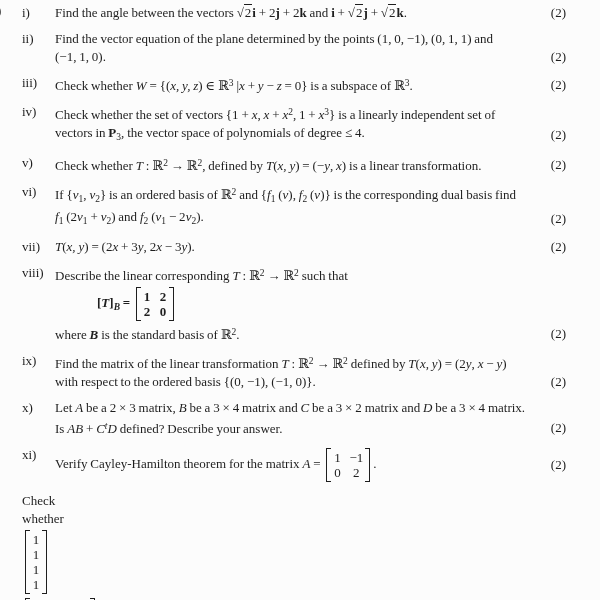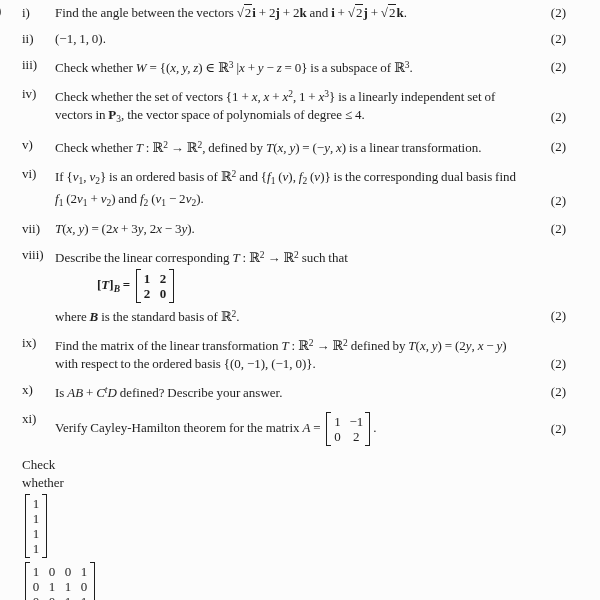--- a/index.html
+++ b/index.html
@@ -89,20 +89,21 @@
   <div id="questions">
       <div class="q">
         <div class="qnum">i)</div>
         <div class="qbody">
           <div class="line"><span>Find the angle between the vectors </span><span class="sqrt"><span>√</span><span class="rad">2</span></span><span class="bf">i</span><span> + 2</span><span class="bf">j</span><span> + 2</span><span class="bf">k</span><span> and </span><span class="bf">i</span><span> + </span><span class="sqrt"><span>√</span><span class="rad">2</span></span><span class="bf">j</span><span> + </span><span class="sqrt"><span>√</span><span class="rad">2</span></span><span class="bf">k</span><span>.</span><span class="marks">(2)</span></div>
         </div>
       </div>
       <div class="q">
         <div class="qnum">ii)</div>
         <div class="qbody">
+          <div class="line"><span>Find the vector equation of the plane determined by the points (1, 0, −1), (0, 1, 1) and</span></div>
           <div class="line"><span>(−1, 1, 0).</span><span class="marks">(2)</span></div>
         </div>
       </div>
       <div class="q">
         <div class="qnum">iii)</div>
         <div class="qbody">
           <div class="line"><span>Check whether </span><span class="it">W</span><span> = {(</span><span class="it">x, y, z</span><span>) ∈ ℝ</span><span class="sup">3</span><span> |</span><span class="it">x</span><span> + </span><span class="it">y</span><span> − </span><span class="it">z</span><span> = 0} is a subspace of ℝ</span><span class="sup">3</span><span>.</span><span class="marks">(2)</span></div>
         </div>
       </div>
       <div class="q">
@@ -147,20 +148,21 @@
       <div class="q">
         <div class="qnum">ix)</div>
         <div class="qbody">
           <div class="line"><span>Find the matrix of the linear transformation </span><span class="it">T</span><span> : ℝ</span><span class="sup">2</span><span> → ℝ</span><span class="sup">2</span><span> defined by </span><span class="it">T</span><span>(</span><span class="it">x, y</span><span>) = (2</span><span class="it">y</span><span>, </span><span class="it">x</span><span> − </span><span class="it">y</span><span>)</span></div>
           <div class="line"><span>with respect to the ordered basis {(0, −1), (−1, 0)}.</span><span class="marks">(2)</span></div>
         </div>
       </div>
       <div class="q">
         <div class="qnum">x)</div>
         <div class="qbody">
+          <div class="line"><span>Let </span><span class="it">A</span><span> be a 2 × 3 matrix, </span><span class="it">B</span><span> be a 3 × 4 matrix and </span><span class="it">C</span><span> be a 3 × 2 matrix and </span><span class="it">D</span><span> be a 3 × 4 matrix.</span></div>
           <div class="line"><span>Is </span><span class="it">AB</span><span> + </span><span class="it">C</span><span class="sup it">t</span><span class="it">D</span><span> defined? Describe your answer.</span><span class="marks">(2)</span></div>
         </div>
       </div>
       <div class="q">
         <div class="qnum">xi)</div>
         <div class="qbody">
           <div class="line"><span>Verify Cayley-Hamilton theorem for the matrix </span><span class="it">A</span><span> = </span><span class="mat" style="grid-template-columns: repeat(2, auto);">
               <span class="mcell">1</span>
               <span class="mcell">−1</span>
               <span class="mcell">0</span>

